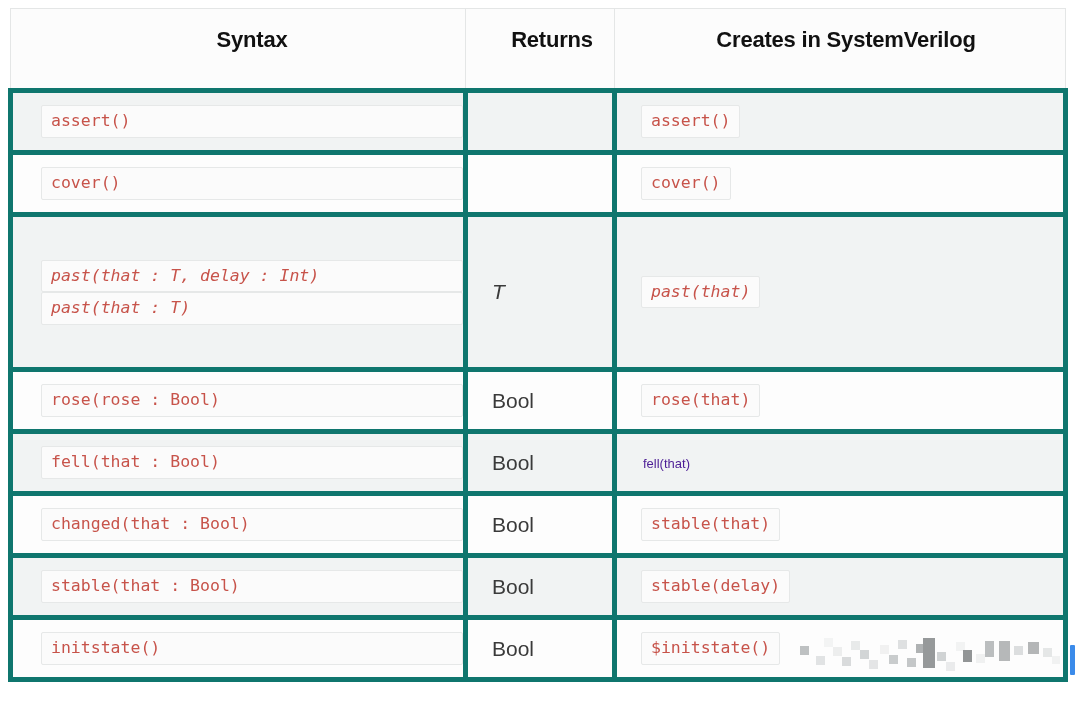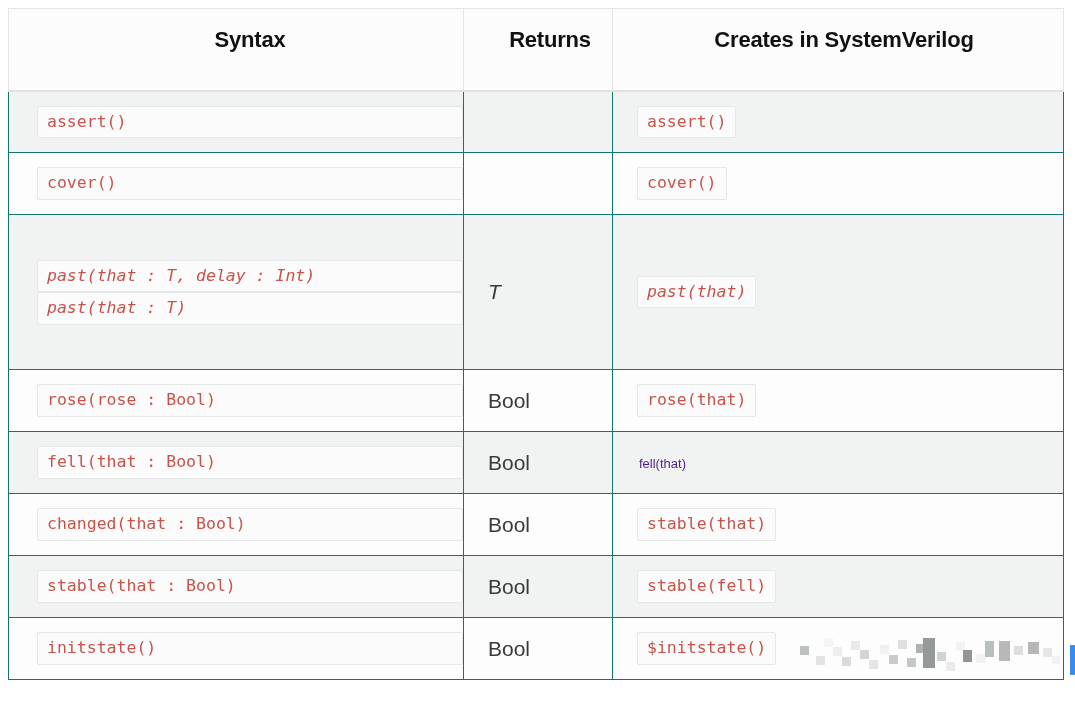--- a/index.html
+++ b/index.html
@@ -46,21 +46,21 @@
     font-size: 22px;
     font-weight: bold;
     color: #111111;
     letter-spacing: -0.2px;
   }
   thead th.th-returns { padding-left: 24px; }
   thead th.th-creates { padding-left: 12px; }
 
   
   tbody td {
-    border: 1px solid #0f766e;
+    border: 5px solid #0f766e;
     padding: 0 0 0 28px;
     height: 62px;
     box-sizing: border-box;
     vertical-align: middle;
     background: #fdfdfd;
   }
   tbody tr.stripe td { background: #f1f3f3; }
 
   tbody td.td-returns {
     padding-left: 24px;
@@ -188,21 +188,21 @@
           <td class="td-returns">Bool</td>
           <td class="td-creates"><code class="chip">stable(that)</code></td>
         </tr>
         <tr class="stripe">
           <td class="td-syntax">
             <div class="chip-stack">
               <code class="chip">stable(that : Bool)</code>
             </div>
           </td>
           <td class="td-returns">Bool</td>
-          <td class="td-creates"><code class="chip">stable(fell)</code></td>
+          <td class="td-creates"><code class="chip">stable(delay)</code></td>
         </tr>
         <tr>
           <td class="td-syntax">
             <div class="chip-stack">
               <code class="chip">initstate()</code>
             </div>
           </td>
           <td class="td-returns">Bool</td>
           <td class="td-creates"><code class="chip">$initstate()</code></td>
         </tr>

